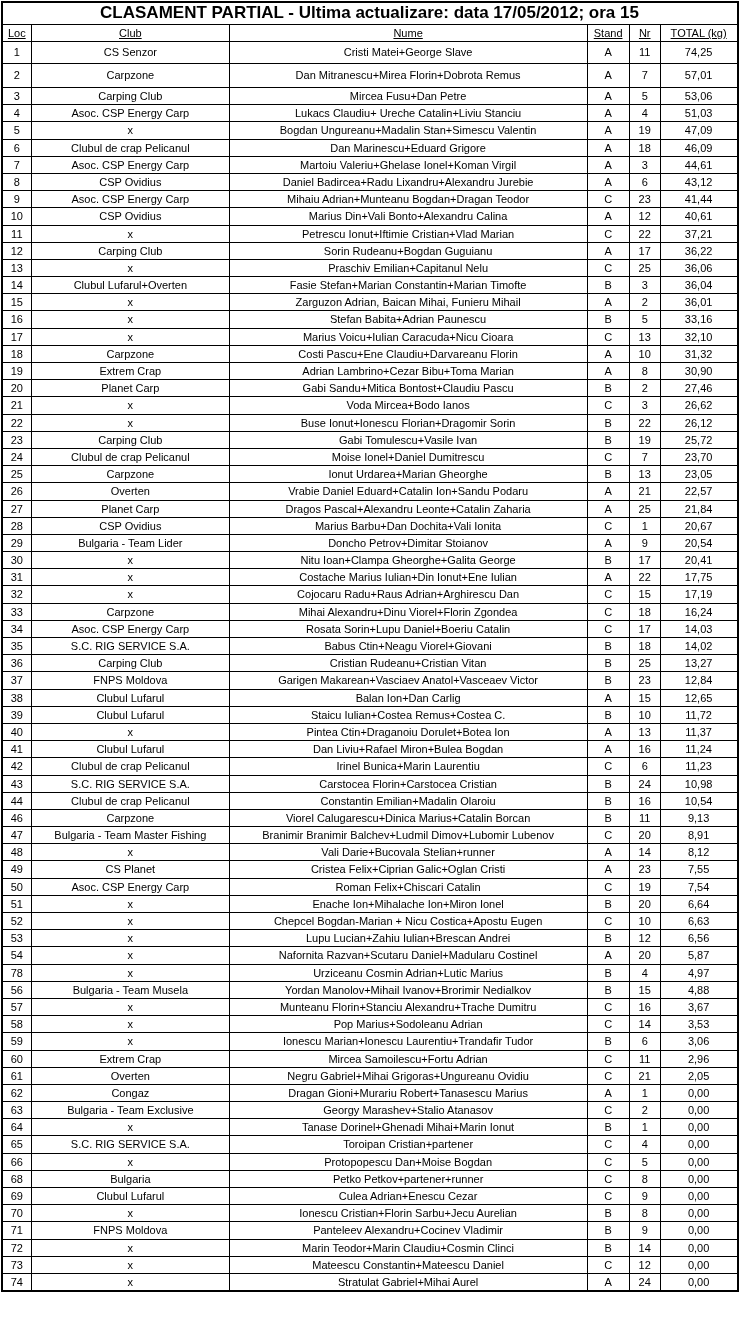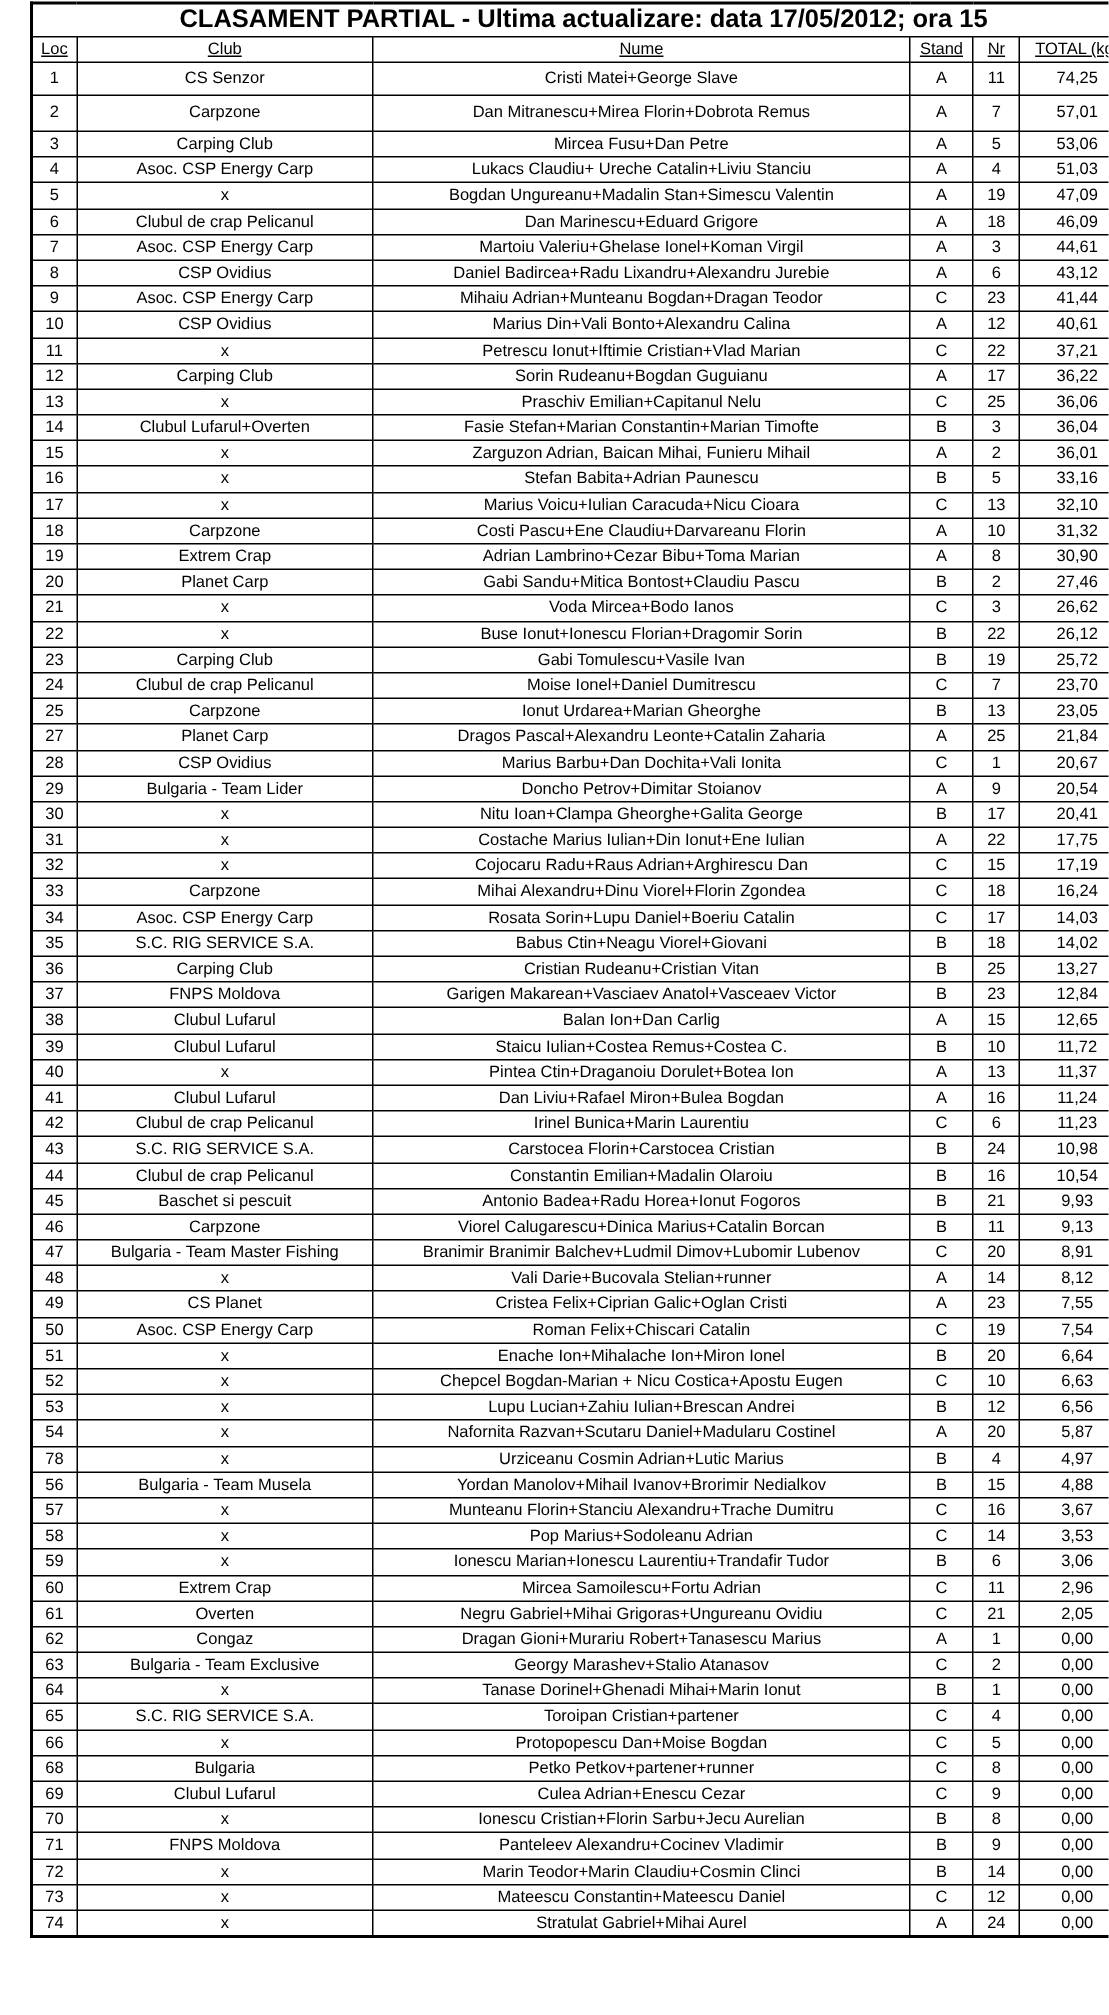--- a/index.html
+++ b/index.html
@@ -8,21 +8,20 @@
     background: #ffffff;
     font-family: "Liberation Sans", sans-serif;
     color: #000000;
   }
   .page {
     width: 739px;
     height: 1343px;
     background: #ffffff;
     box-sizing: border-box;
     padding-top: 1px;
-    padding-left: 20px;
   }
   table.ranking {
     border-collapse: collapse;
     table-layout: fixed;
     width: 738px;
     margin: 0 auto;
     border: 2px solid #000000;
   }
   col.c-loc   { width: 30px; }
   col.c-club  { width: 197px; }
@@ -278,20 +277,28 @@
         </tr>
         <tr>
           <td>25</td>
           <td>Carpzone</td>
           <td>Ionut Urdarea+Marian Gheorghe</td>
           <td>B</td>
           <td>13</td>
           <td>23,05</td>
         </tr>
         <tr>
+          <td>26</td>
+          <td>Overten</td>
+          <td>Vrabie Daniel Eduard+Catalin Ion+Sandu Podaru</td>
+          <td>A</td>
+          <td>21</td>
+          <td>22,57</td>
+        </tr>
+        <tr>
           <td>27</td>
           <td>Planet Carp</td>
           <td>Dragos Pascal+Alexandru Leonte+Catalin Zaharia</td>
           <td>A</td>
           <td>25</td>
           <td>21,84</td>
         </tr>
         <tr>
           <td>28</td>
           <td>CSP Ovidius</td>
@@ -420,28 +427,20 @@
           <td>24</td>
           <td>10,98</td>
         </tr>
         <tr>
           <td>44</td>
           <td>Clubul de crap Pelicanul</td>
           <td>Constantin Emilian+Madalin Olaroiu</td>
           <td>B</td>
           <td>16</td>
           <td>10,54</td>
-        </tr>
-        <tr>
-          <td>45</td>
-          <td>Baschet si pescuit</td>
-          <td>Antonio Badea+Radu Horea+Ionut Fogoros</td>
-          <td>B</td>
-          <td>21</td>
-          <td>9,93</td>
         </tr>
         <tr>
           <td>46</td>
           <td>Carpzone</td>
           <td>Viorel Calugarescu+Dinica Marius+Catalin Borcan</td>
           <td>B</td>
           <td>11</td>
           <td>9,13</td>
         </tr>
         <tr>

